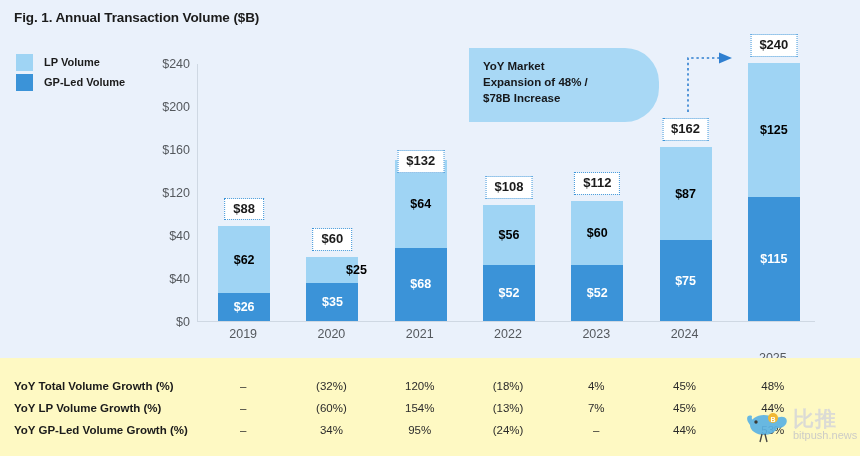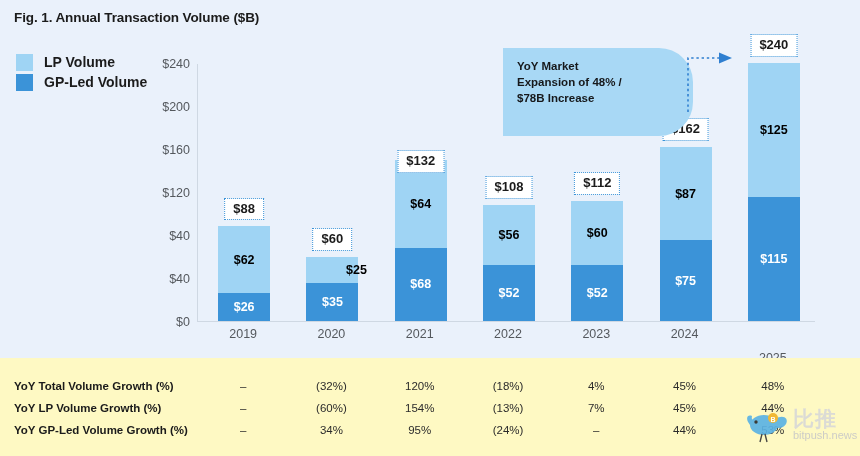--- a/index.html
+++ b/index.html
@@ -21,21 +21,21 @@
   .fig-title {
     position: absolute; left: 14px; top: 10px;
     font-size: 13.5px; font-weight: bold; color: #1b1b1b;
     letter-spacing: -0.1px;
   }
 
   
   .legend { position: absolute; left: 16px; top: 52px; }
   .legend-row { display: flex; align-items: center; height: 20px; }
   .legend-swatch { width: 17px; height: 17px; margin-right: 11px; flex: 0 0 auto; }
-  .legend-label { font-size: 14px; font-weight: bold; color: #1b1b1b; }
+  .legend-label { font-size: 11px; font-weight: bold; color: #1b1b1b; }
 
   
   .plot {
     position: absolute;
     left: 197px; top: 64px;
     width: 618px; height: 258px;
     border-left: 1.5px solid #cfd8e3;
     border-bottom: 1.5px solid #cfd8e3;
   }
   .yaxis { position: absolute; left: 140px; top: 64px; width: 50px; height: 258px; }
@@ -62,22 +62,22 @@
   }
 
   .xlabels { position: absolute; left: 197px; top: 327px; width: 618px; height: 24px; }
   .xlabel {
     position: absolute; width: 52px; text-align: center;
     font-size: 12.5px; color: #54585d;
   }
 
   
   .callout {
-    position: absolute; left: 503px; top: 48px;
-    width: 190px; height: 88px;
+    position: absolute; left: 469px; top: 48px;
+    width: 190px; height: 74px;
     background: #a8d8f5;
     border-radius: 0 34px 34px 0;
     padding: 11px 14px 16px 14px;
   }
   .callout-text {
     font-size: 11.5px; font-weight: bold; color: #16181b;
     line-height: 1.38; white-space: pre-line;
   }
 
   .connector { position: absolute; left: 686px; top: 52px; width: 52px; height: 62px; }

